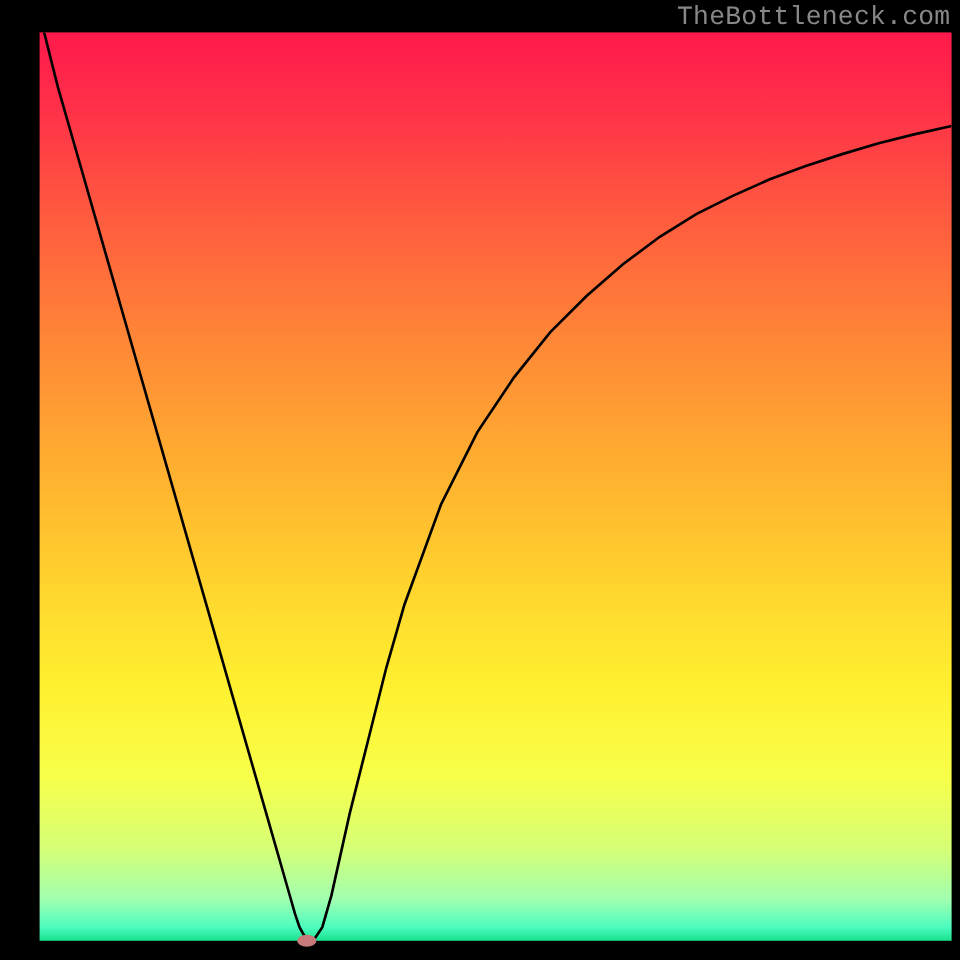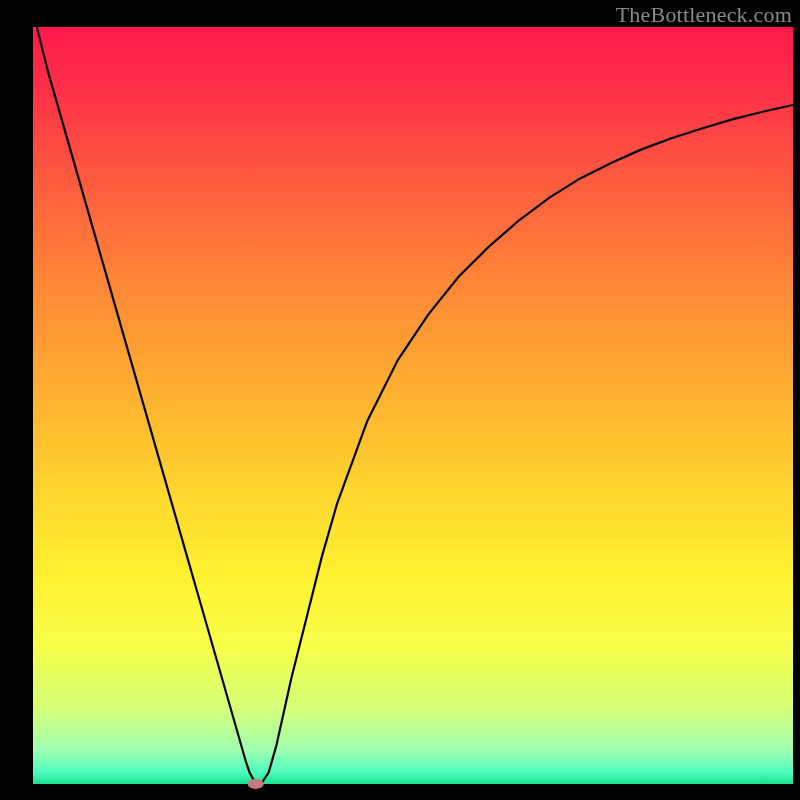--- a/index.html
+++ b/index.html
@@ -14,21 +14,21 @@
     position: relative;
     width: 800px;
     height: 800px;
     background: #000;
   }
   .watermark {
     position: absolute;
     top: 2px;
     right: 8px;
     color: #888;
-    font-family: Liberation Serif, serif;
+    font-family: Liberation Mono, monospace;
     font-size: 22px;
     letter-spacing: 0.2px;
     z-index: 10;
   }
   svg {
     position: absolute;
     top: 0;
     left: 0;
   }
 </style>

